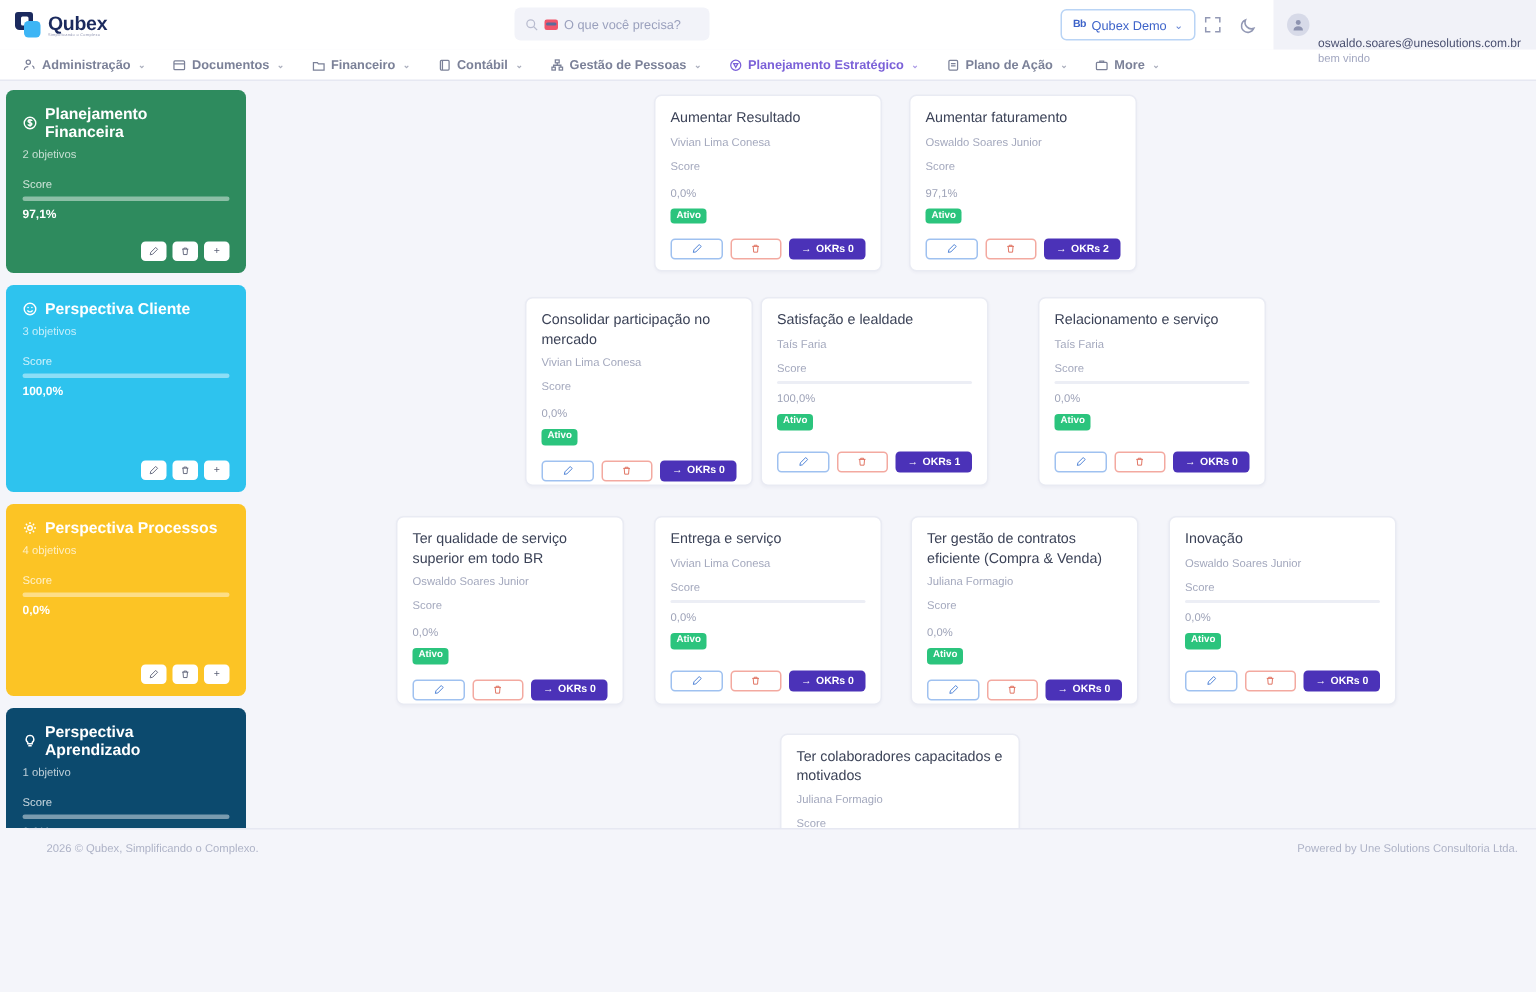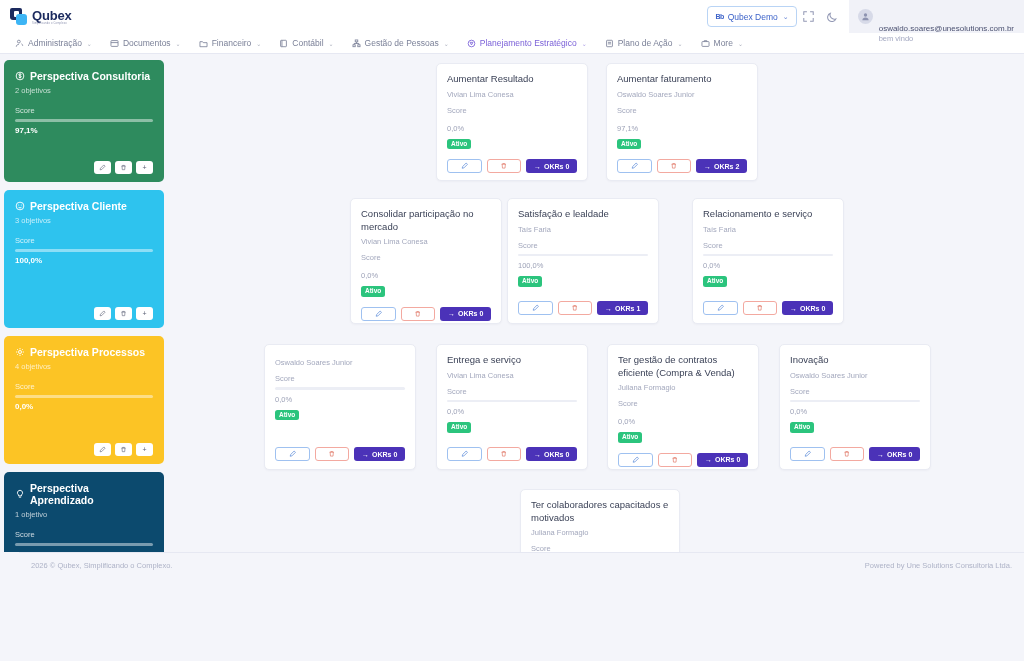--- a/index.html
+++ b/index.html
@@ -56,21 +56,21 @@
   .avatar { width: 15px; height: 15px; border-radius: 50%; background: #d7dae8;
     display: flex; align-items: center; justify-content: center; flex: 0 0 auto; }
   .avatar svg { display:block; }
   .user-lines { display: flex; flex-direction: column; gap: 1px; }
   .user-mail { font-size: 8px; color: #4a5070; line-height: 1.1; margin-top: 36px; }
   .user-hi { font-size: 7.5px; color: #a2a7c0; line-height: 1.1; }
 
   
   .navbar {
     height: 21px; background: #fff; border-bottom: 1px solid #e6e8f2;
-    display: flex; align-items: center; gap: 0; padding: 0 6px; flex: 0 0 auto;
+    display: flex; align-items: center; gap: 0; padding: 0 6px; flex: 0 0 auto; font-weight: bold;
   }
   .nav-item { display: flex; align-items: center; gap: 4px; padding: 0 9px; height: 21px;
     font-size: 8.5px; color: #7b8198; white-space: nowrap; }
   .nav-item.active { color: #7b61d8; justify-content: flex-end; }
   .nav-item .nvi { width: 9px; height: 9px; flex: 0 0 auto; display: block; }
   .nav-item .caret { font-size: 6px; opacity: .65; margin-left: 1px; }
 
   
   .body-area { flex: 1 1 auto; display: flex; position: relative; overflow: hidden; }
   .persp-col { width: 164px; flex: 0 0 164px; padding: 6px 0 0 4px; }
@@ -144,20 +144,30 @@
         <div class="sq-dark"></div>
           <div class="notch"></div>
           <div class="sq-light"></div>
       </div>
       <div>
         <div class="brand-text">Qubex</div>
         <div class="brand-sub">Simplificando o Complexo</div>
       </div>
     </div>
 
+    <div class="search-wrap">
+      <div class="search-box">
+        <svg class="mag" viewBox="0 0 16 16">
+          <circle cx="6.8" cy="6.8" r="4.6" fill="none" stroke="#8b90ad" stroke-width="1.5"></circle>
+          <line x1="10.4" y1="10.4" x2="14.4" y2="14.4" stroke="#8b90ad" stroke-width="1.5"></line>
+        </svg>
+        <span class="kbd-chip"></span>
+        <span class="search-ph">O que você precisa?</span>
+      </div>
+    </div>
 
     <div class="topbar-right">
       <div class="tenant-btn">
         <span class="tico">Bb</span>
         <span>Qubex Demo</span>
         <span class="cv">⌄</span>
       </div>
       <div class="icon-btn">
         <svg width="11" height="11" viewBox="0 0 14 14">
           <path d="M1 5V1h4M13 5V1H9M1 9v4h4M13 9v4H9" fill="none" stroke="#9298b4" stroke-width="1.3"></path>
@@ -254,21 +264,21 @@
     </div>
 
   <div class="body-area">
     <div class="persp-col" id="perspCol">
         <div class="persp-card" style="background:#2e8b5e;height:122px">
           <div class="ptitle">
             <svg class="picon" viewBox="0 0 14 14">
               <circle cx="7" cy="7" r="5.4" fill="none" stroke="#ffffff" stroke-width="1.3"></circle>
               <path d="M7 3.6v6.8M8.8 5.2c0-.8-.9-1.2-1.8-1.2s-1.8.4-1.8 1.3c0 1.8 3.6.9 3.6 2.7 0 .9-.9 1.3-1.8 1.3s-1.8-.4-1.8-1.2" fill="none" stroke="#ffffff" stroke-width="1.3"></path>
             </svg>
-            <span>Perspectiva Consultoria</span>
+            <span>Planejamento Financeira</span>
           </div>
           <div class="pobj">2 objetivos</div>
           <div class="pscore-lbl">Score</div>
           <div class="ptrack"></div>
           <div class="pval">97,1%</div>
           <div class="persp-acts">
             <div class="pbtn">
               <svg width="7" height="7" viewBox="0 0 14 14">
                 <path d="M9.6 1.9l2.5 2.5-6.6 6.6-3.2.7.7-3.2z" fill="none" stroke="#5a6076" stroke-width="1.2"></path>
               </svg>
@@ -485,20 +495,21 @@
                 <path d="M2.8 4.2h8.4M5.2 4.2V2.8h3.6v1.4M4 4.2l.6 7.2h4.8l.6-7.2" fill="none" stroke="#e0705f" stroke-width="1.2"></path>
               </svg>
             </div>
             <div class="act-okr">
               <span>→</span>
               <span>OKRs 0</span>
             </div>
           </div>
         </div>
         <div class="obj-card" style="left:100px;top:290px;width:152px;height:126px">
+          <div class="obj-title">Ter qualidade de serviço superior em todo BR</div>
           <div class="obj-owner">Oswaldo Soares Junior</div>
           <div class="obj-score-lbl">Score</div>
           <div class="obj-track"></div>
           <div class="obj-val">0,0%</div>
           <div class="badge">Ativo</div>
           <div class="obj-acts">
             <div class="act-edit">
               <svg width="7.5" height="7.5" viewBox="0 0 14 14">
                 <path d="M9.6 1.9l2.5 2.5-6.6 6.6-3.2.7.7-3.2z" fill="none" stroke="#4a7fd4" stroke-width="1.2"></path>
               </svg>

